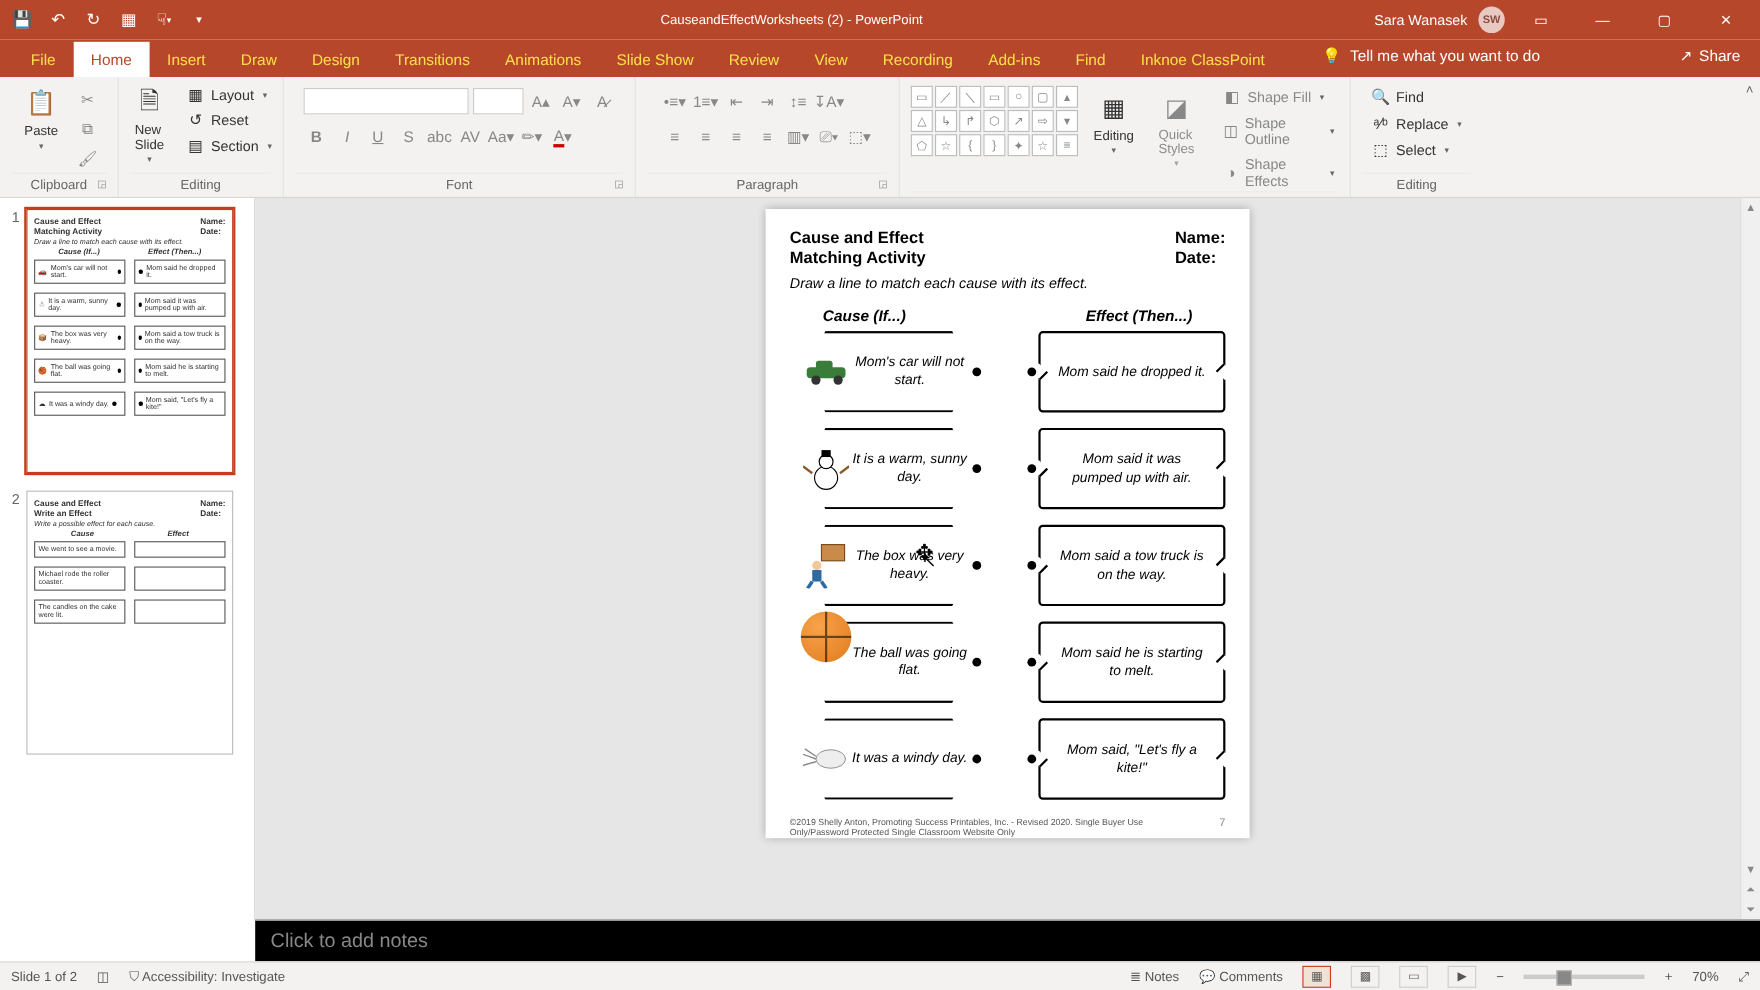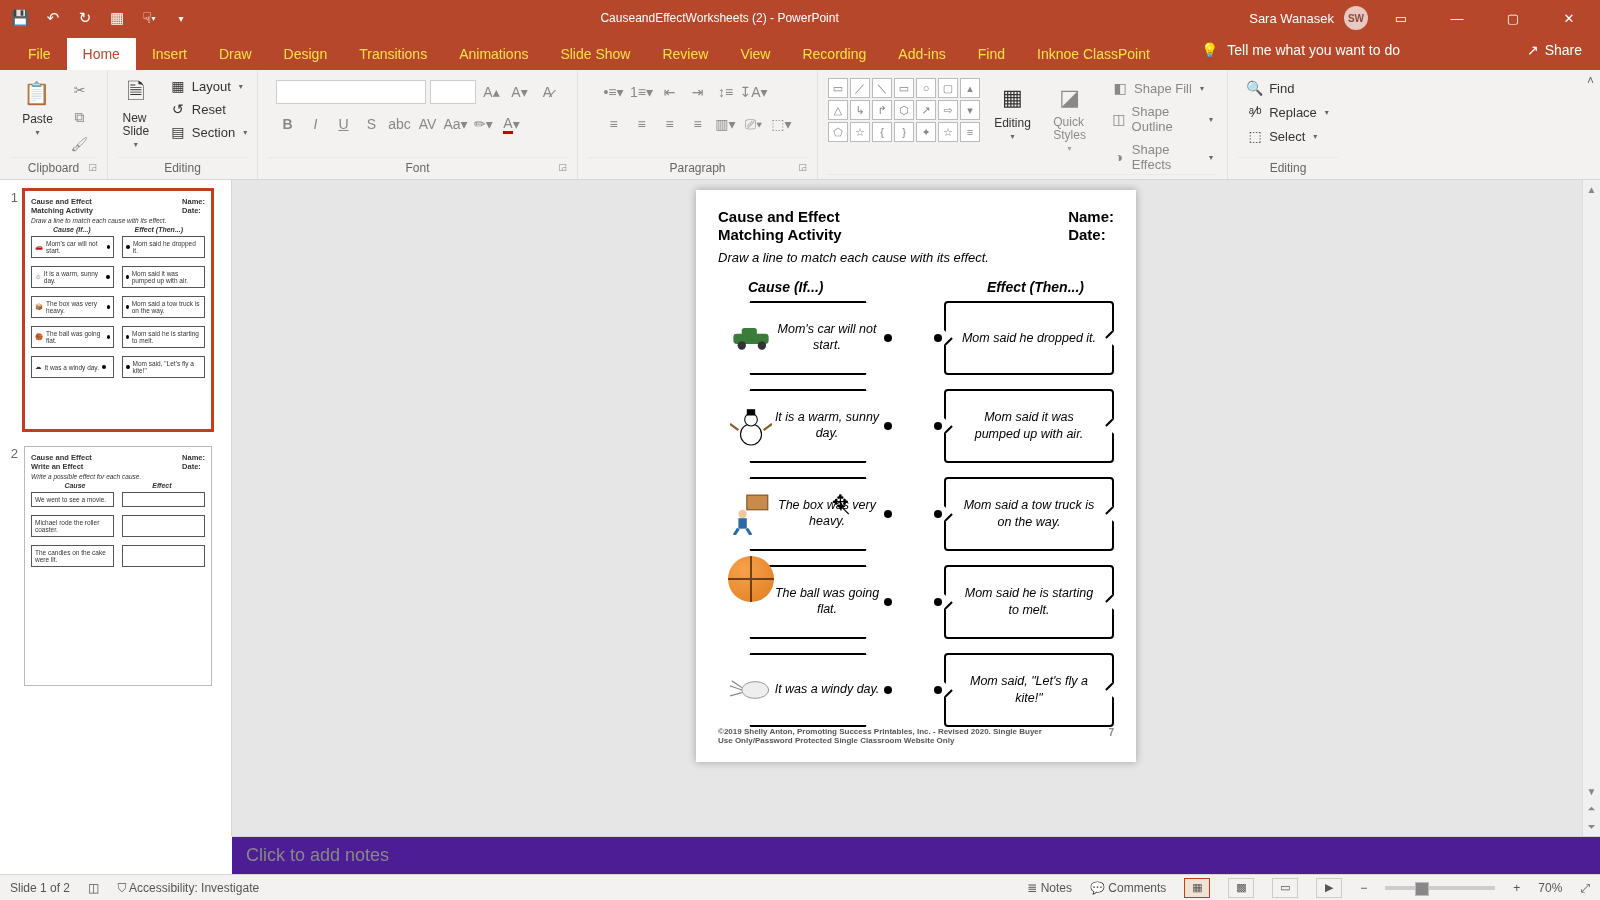--- a/index.html
+++ b/index.html
@@ -68,41 +68,41 @@
 .hex { position:relative; width:180px; height:74px; display:flex; align-items:center; padding: 0 10px 0 48px; font-style:italic; font-size:12.5px; line-height:1.25; text-align:center; }
 .hex::before { content:""; position:absolute; inset:0; border:2px solid #000; clip-path: polygon(8% 50%, 18% 0, 82% 0, 92% 50%, 82% 100%, 18% 100%); background:#fff; z-index:-1;}
 .hex .hex-text { flex:1; }
 .hex .dot { position:absolute; right:6px; top:50%; width:8px; height:8px; background:#000; border-radius:50%; transform:translateY(-50%); }
 .hex .pic { position:absolute; left:12px; top:50%; transform:translateY(-50%); width:42px; height:42px; display:flex; align-items:center; justify-content:center; }
 .ticket { position:relative; width:170px; height:74px; border:2px solid #000; border-radius:4px; display:flex; align-items:center; justify-content:center; font-style:italic; font-size:12.5px; text-align:center; padding:0 14px; line-height:1.35; }
 .ticket::before, .ticket::after { content:""; position:absolute; width:10px; height:10px; background:#fff; border-right:2px solid #000; transform: rotate(45deg);}
 .ticket::before { left:-7px; top:50%; margin-top:-5px; border:2px solid #000; border-left:none; border-bottom:none; border-top:none; border-right:2px solid #000; transform:rotate(45deg);}
 .ticket::after { right:-7px; top:50%; margin-top:-5px; border:2px solid #000; border-right:none; border-top:none; border-bottom:none; transform:rotate(45deg);}
 .ticket .dot { position:absolute; left:-12px; top:50%; width:8px; height:8px; background:#000; border-radius:50%; transform:translateY(-50%);}
-.slide .footer { font-size:8px; color:#555; display:flex; justify-content:space-between; align-items:flex-start;font-weight:bold;}
+.slide .footer { margin-top:16px; font-size:8px; color:#555; display:flex; justify-content:space-between; align-items:flex-start;}
 .slide .footer .pg { font-size:10px; color:#888; }
 
 
 .pic.car svg, .pic svg { width:100%; height:100%; }
 .pic.ball { background: radial-gradient(circle at 35% 30%, #f7a24a, #e07c1f); border-radius:50%; position:absolute; width:46px; height:46px; left:10px; top:14px;}
 .pic.ball::after{ content:""; position:absolute; inset:0; border-radius:50%; background:
   linear-gradient(#000,#000) center/2px 100% no-repeat,
   linear-gradient(#000,#000) center/100% 2px no-repeat; opacity:.55;}
 
 .vscroll { position:absolute; right:0; top:0; bottom:0; width:18px; background:#f0f0f0; border-left:1px solid #ddd;}
 .vscroll .arrow { height:18px; display:flex; align-items:center; justify-content:center; font-size:10px; color:#888; cursor:pointer;}
 .vscroll .track { position:absolute; top:18px; bottom:54px; left:0; right:0;}
 .vscroll .nav-btns { position:absolute; bottom:0; left:0; right:0; height:54px; display:flex; flex-direction:column;}
 .collapse-ribbon { position:absolute; right:4px; top:-14px; font-size:12px; color:#666; cursor:pointer; }
 
 
 .move-cursor { position:absolute; left:600px; top:310px; font-size:20px; color:#000; pointer-events:none; }
 
 
-.notes-pane { position: absolute; left: 232px; right: 0; bottom: 26px; height: 38px; border-top: 1px solid #d6d6d6; background: #4c1d95; display: flex; align-items: center; padding-left: 14px; color: #888; font-size: 18px; }
+.notes-pane { position: absolute; left: 232px; right: 0; bottom: 26px; height: 38px; border-top: 1px solid #d6d6d6; background: #000000; display: flex; align-items: center; padding-left: 14px; color: #888; font-size: 18px; }
 
 
 .status-bar { position: absolute; bottom: 0; left: 0; right: 0; height: 26px; background: #f3f2f1; border-top: 1px solid #d6d6d6; display: flex; align-items: center; font-size: 12px; color: #555; padding: 0 10px; gap: 18px; }
 .status-bar .spacer { flex: 1; }
 .status-bar .view-btn { width: 26px; height: 20px; border: 1px solid #ccc; cursor:pointer; display:flex; align-items:center; justify-content:center; font-size:11px; }
 .status-bar .view-btn.active { background:#e07c1f22; border-color:#c43e1c;}
 .zoom-slider { width: 110px; height: 4px; background: #ccc; position: relative; }
 .zoom-slider .thumb { position:absolute; top:-4px; left:30px; width:8px; height:12px; background:#888; }
 </style>
 </head>

